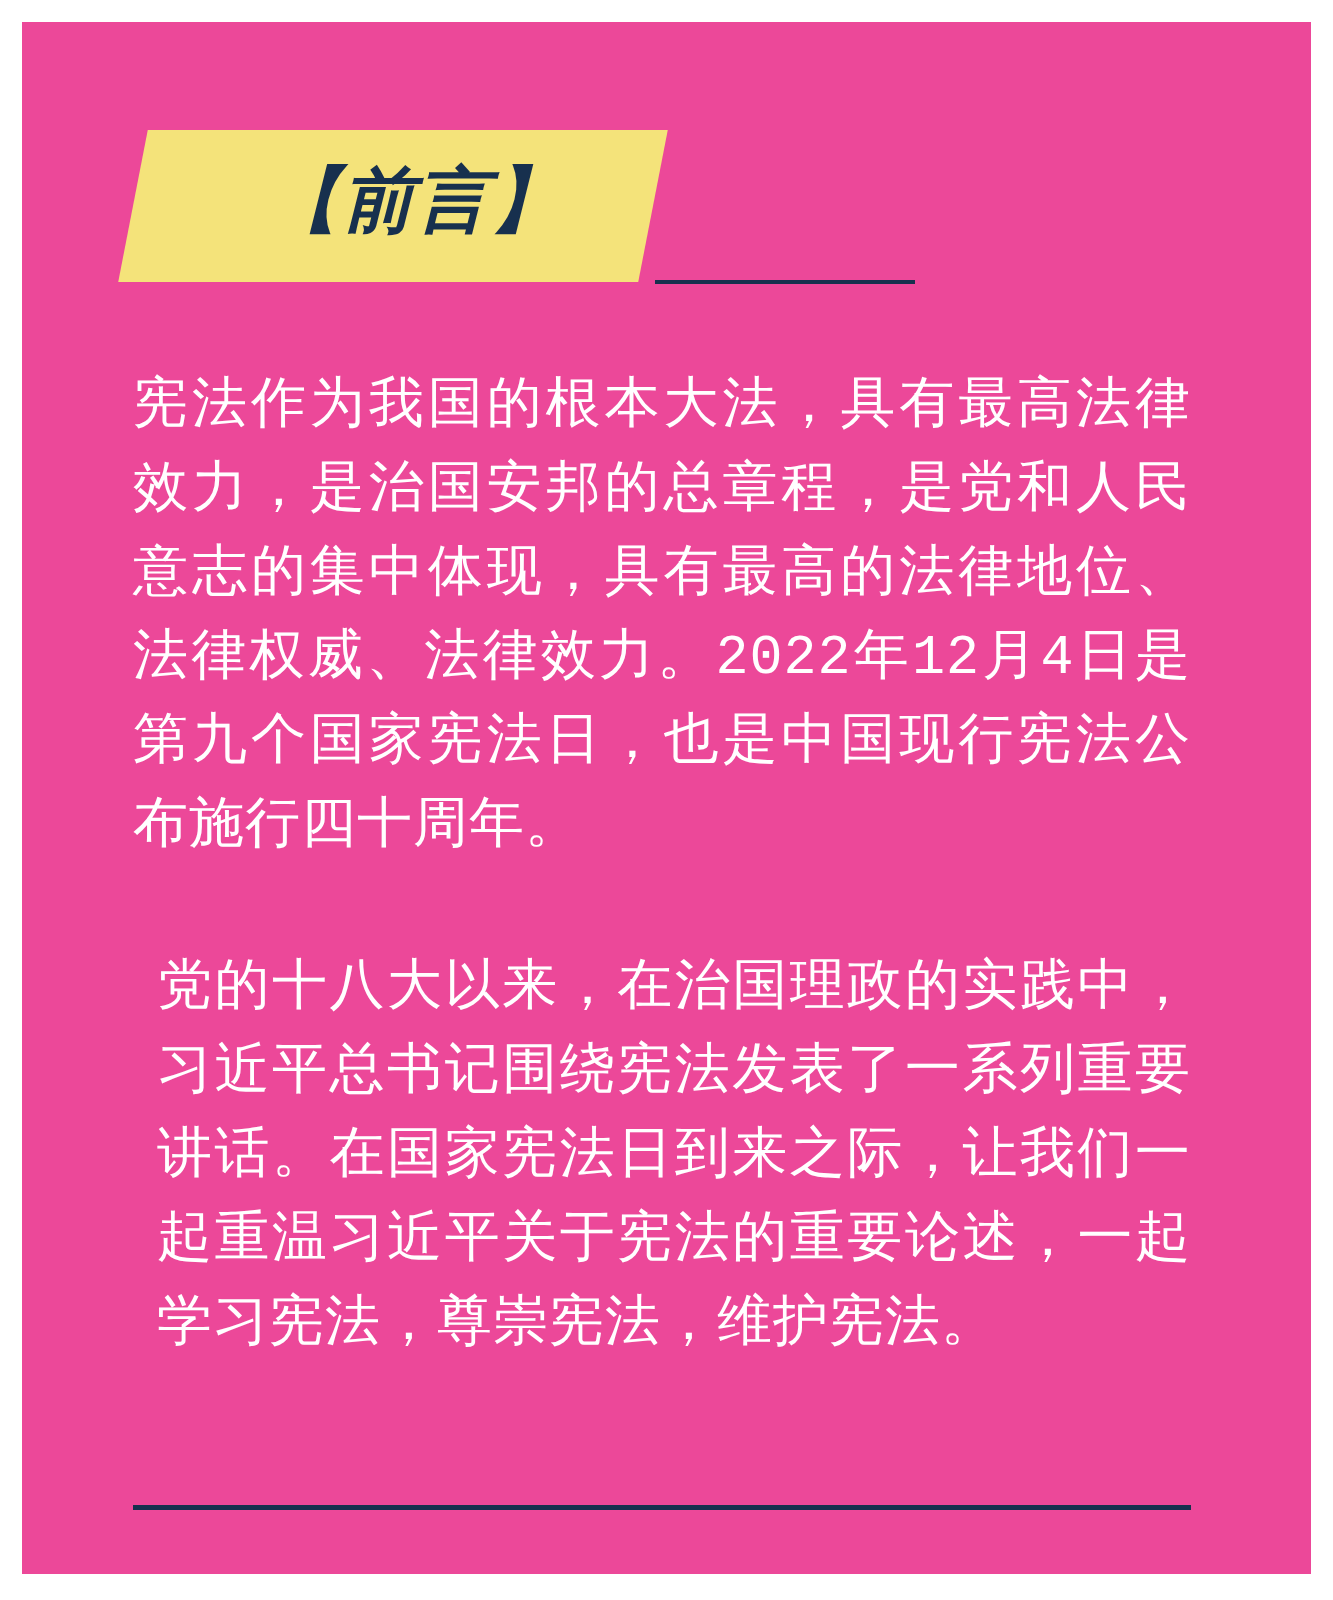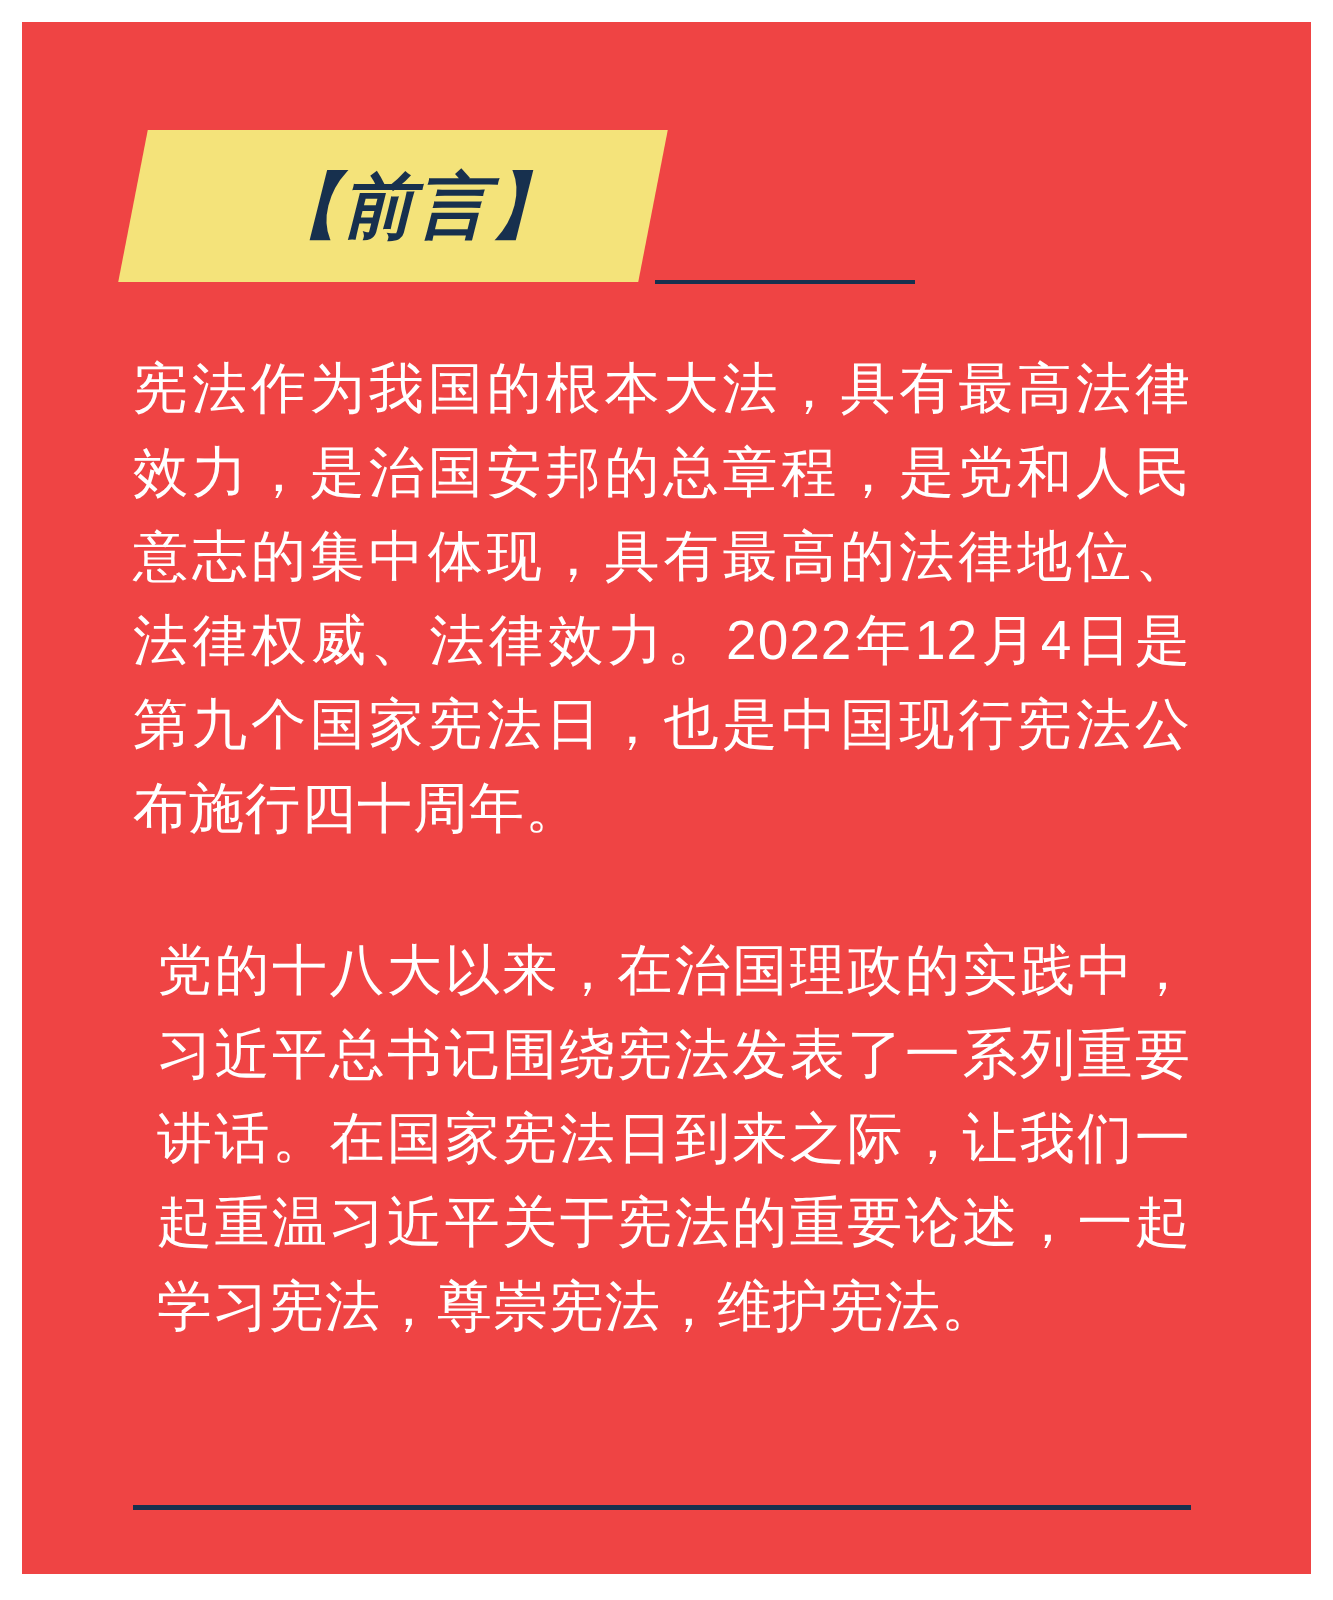--- a/index.html
+++ b/index.html
@@ -11,24 +11,25 @@
     width: 1333px;
     height: 1600px;
     background: #ffffff;
     font-family: "Liberation Sans", "DejaVu Sans", sans-serif;
     overflow: hidden;
   }
   .poster {
     position: relative;
     width: 1333px;
     height: 1600px;
-    background: #ef4444;
+    background: #ec4899;
     box-sizing: border-box;
     padding: 4px;
     overflow: hidden;
+    font-family: Liberation Mono, monospace;
   }
   
   .poster::before {
     content: "";
     position: absolute;
     left: 0; top: 0;
     width: 22px; height: 100%;
     background: #ffffff;
     z-index: 5;
   }
@@ -96,21 +97,21 @@
     left: 655px;
     top: 150px;
     width: 260px;
     height: 4px;
     background: #17304e;
   }
 
   .content {
     position: absolute;
     left: 133px;
-    top: 346px;
+    top: 365px;
     width: 1058px;
     z-index: 3;
   }
   .para {
     color: #ffffff;
     font-size: 55px;
     line-height: 84px;
     letter-spacing: 1px;
     text-align: justify;
     text-justify: inter-ideograph;

